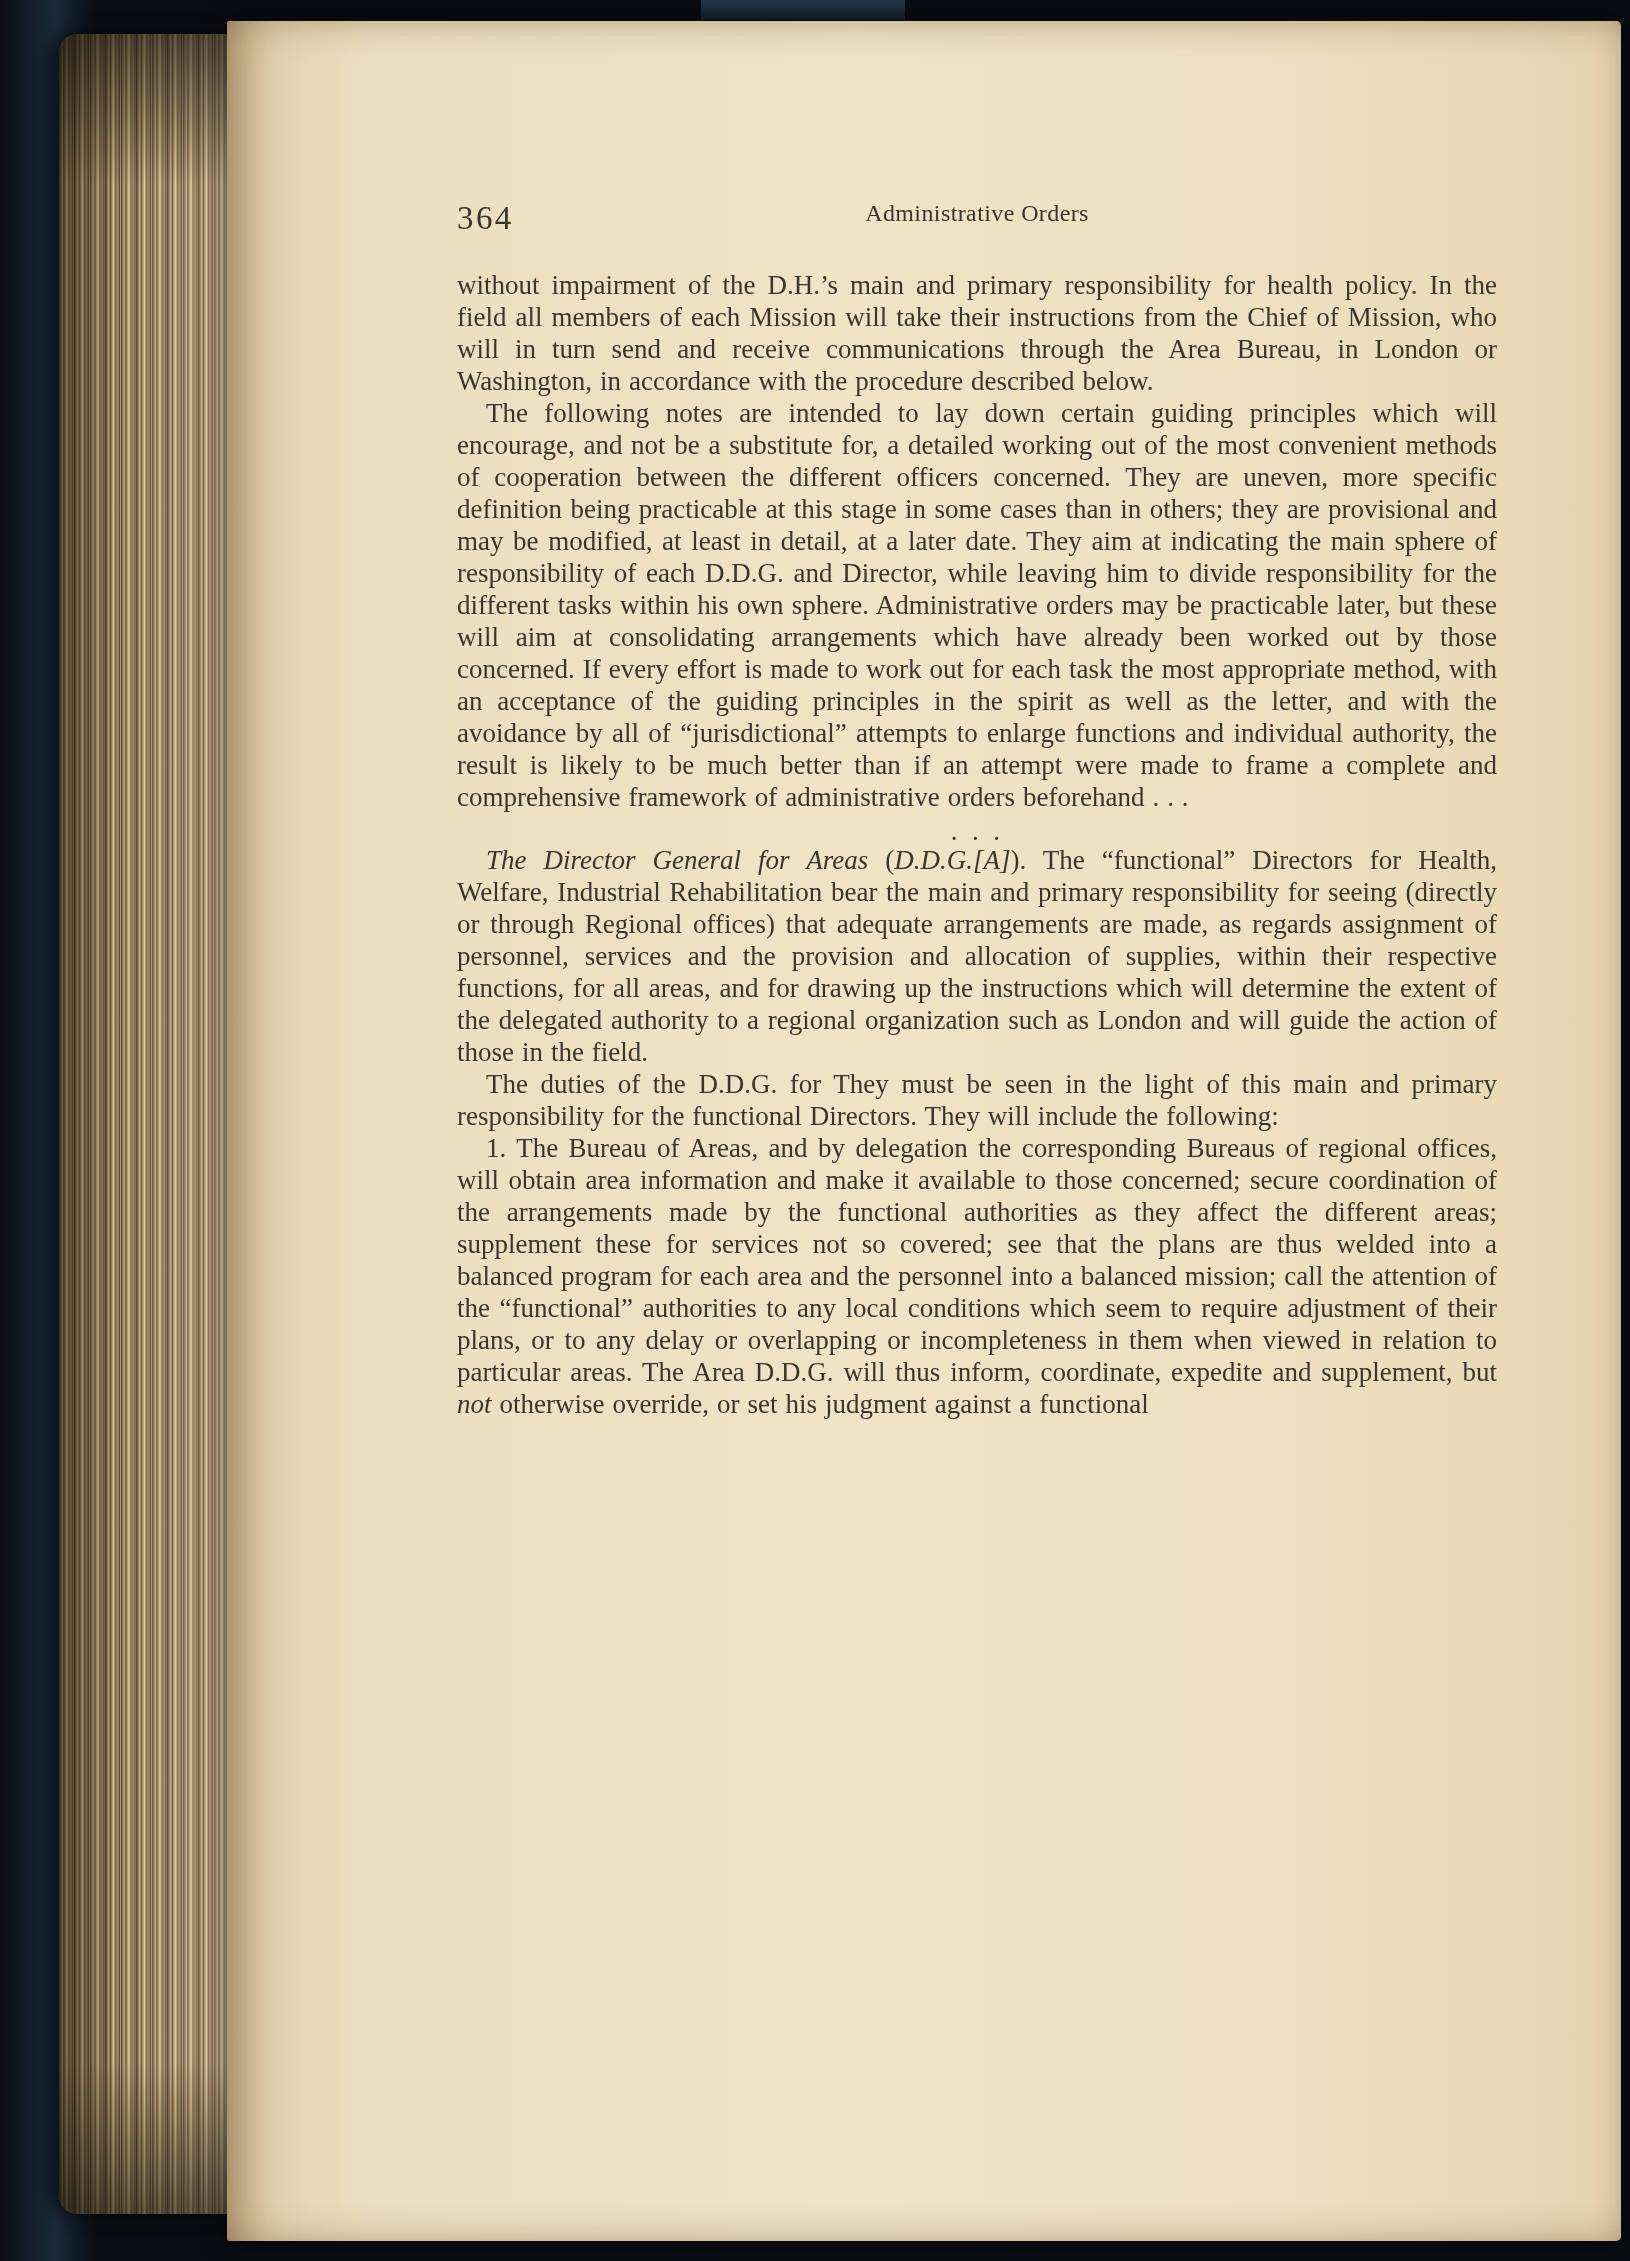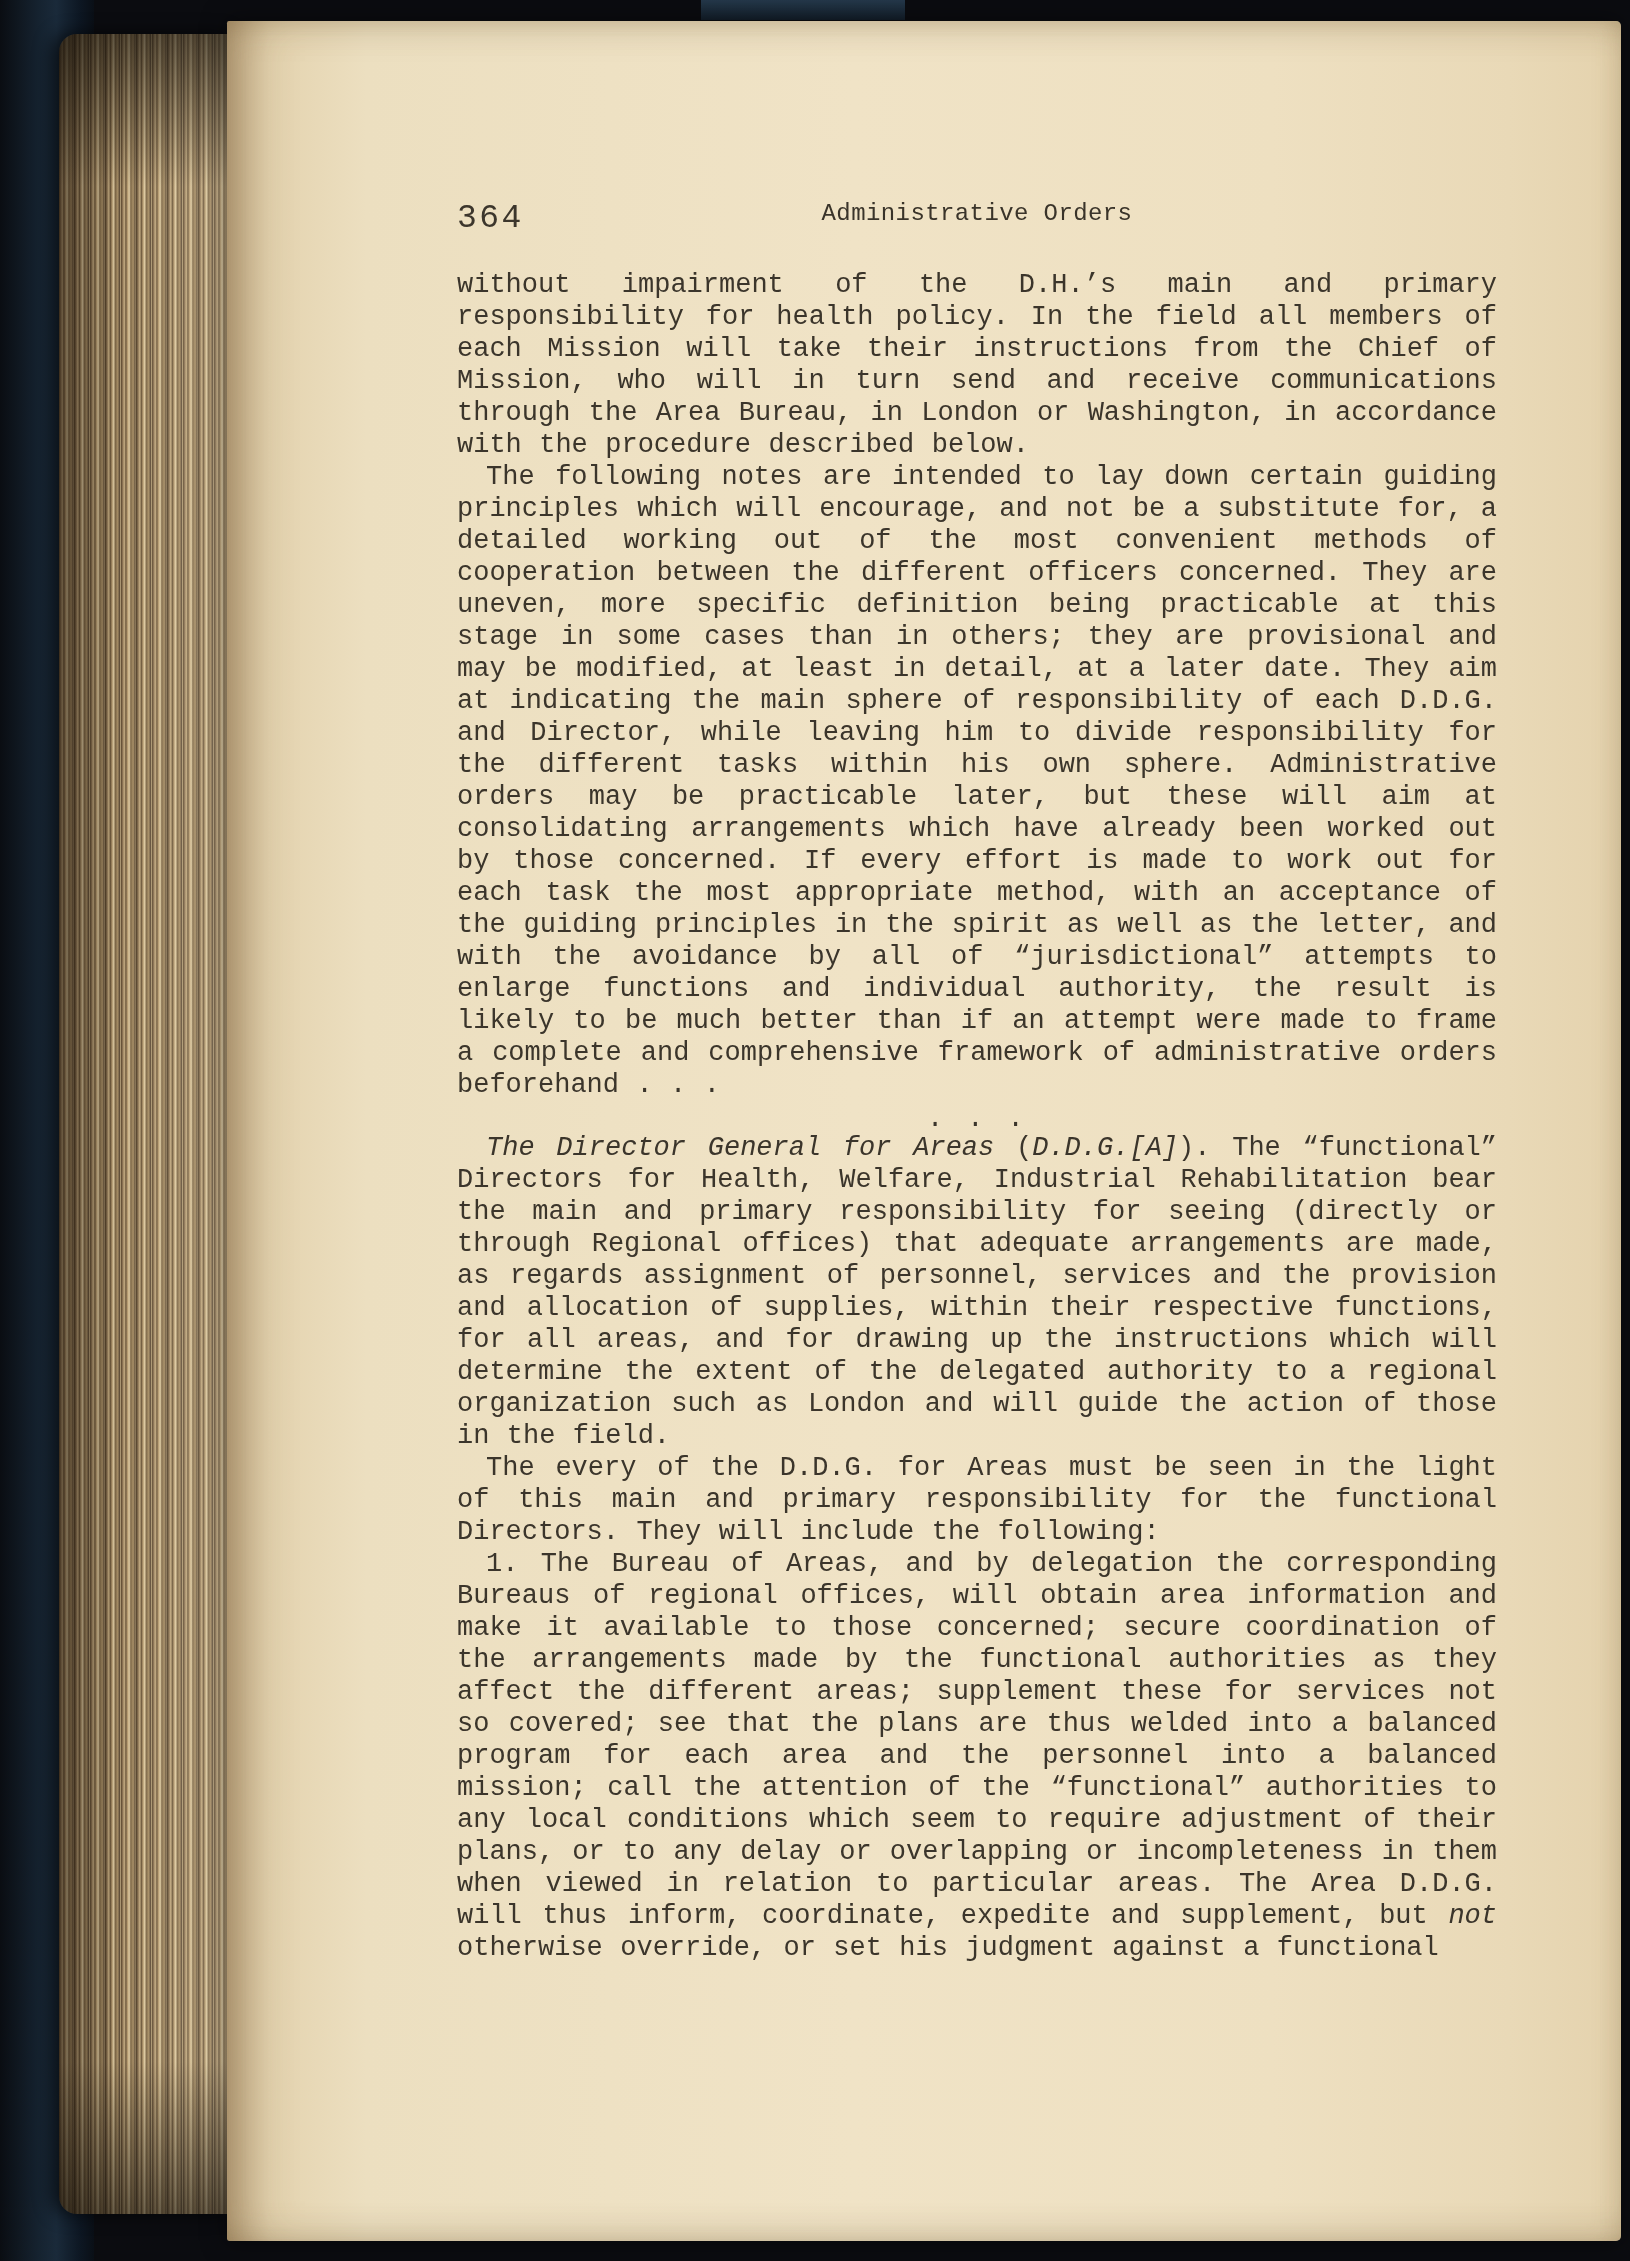--- a/index.html
+++ b/index.html
@@ -52,21 +52,20 @@
     border-radius: 2.4px 4.9px 4.9px 2.4px;
     background: linear-gradient(90deg,
       #d3bd96 0%, #e4d3af 3%, #ecdfc0 10%, #f0e3c6 45%,
       #eee0c1 75%, #e9d9b7 92%, #e4d2ad 100%);
     box-shadow:
       inset 38px 0 57px -29px rgba(92, 64, 30, 0.45),
       inset -14.7px 0 33px -19.6px rgba(120, 95, 55, 0.30),
       inset 0 19.6px 41px -24.5px rgba(110, 85, 45, 0.35),
       inset 0 -19.6px 41px -24.5px rgba(110, 85, 45, 0.30),
       0 0 24.5px rgba(0,0,0,0.5);
-    font-family: Liberation Mono, monospace;
   }
 
   .content {
     position: absolute;
     left: 230px;
     top: 179px;
     width: 1040px;
   }
 
   .page-header {
@@ -125,18 +124,18 @@
   <div class="content">
     <div class="page-header">
       <span class="page-number">364</span>
       <span class="page-title">Administrative Orders</span>
     </div>
     <div class="page-text">
         <p class="para"><span>without impairment of the D.H.’s main and primary responsibility for health policy. In the field all members of each Mission will take their instructions from the Chief of Mission, who will in turn send and receive communications through the Area Bureau, in London or Washington, in accordance with the procedure described below.</span></p>
         <p class="para indent"><span>The following notes are intended to lay down certain guiding principles which will encourage, and not be a substitute for, a detailed working out of the most convenient methods of cooperation between the different officers concerned. They are uneven, more specific definition being practicable at this stage in some cases than in others; they are provisional and may be modified, at least in detail, at a later date. They aim at indicating the main sphere of responsibility of each D.D.G. and Director, while leaving him to divide responsibility for the different tasks within his own sphere. Administrative orders may be practicable later, but these will aim at consolidating arrangements which have already been worked out by those concerned. If every effort is made to work out for each task the most appropriate method, with an acceptance of the guiding principles in the spirit as well as the letter, and with the avoidance by all of “jurisdictional” attempts to enlarge functions and individual authority, the result is likely to be much better than if an attempt were made to frame a complete and comprehensive framework of administrative orders beforehand . . .</span></p>
         <p class="para center"><span>. . .</span></p>
         <p class="para indent"><em>The Director General for Areas</em><span> (</span><em>D.D.G.[A]</em><span>). The “functional” Directors for Health, Welfare, Industrial Rehabilitation bear the main and primary responsibility for seeing (directly or through Regional offices) that adequate arrangements are made, as regards assignment of personnel, services and the provision and allocation of supplies, within their respective functions, for all areas, and for drawing up the instructions which will determine the extent of the delegated authority to a regional organization such as London and will guide the action of those in the field.</span></p>
-        <p class="para indent"><span>The every of the D.D.G. for Areas must be seen in the light of this main and primary responsibility for the functional Directors. They will include the following:</span></p>
+        <p class="para indent"><span>The duties of the D.D.G. for They must be seen in the light of this main and primary responsibility for the functional Directors. They will include the following:</span></p>
         <p class="para indent"><span>1. The Bureau of Areas, and by delegation the corresponding Bureaus of regional offices, will obtain area information and make it available to those concerned; secure coordination of the arrangements made by the functional authorities as they affect the different areas; supplement these for services not so covered; see that the plans are thus welded into a balanced program for each area and the personnel into a balanced mission; call the attention of the “functional” authorities to any local conditions which seem to require adjustment of their plans, or to any delay or overlapping or incompleteness in them when viewed in relation to particular areas. The Area D.D.G. will thus inform, coordinate, expedite and supplement, but </span><em>not</em><span> otherwise override, or set his judgment against a functional</span></p>
       </div>
   </div>
 </div>
 
 
 </body></html>

